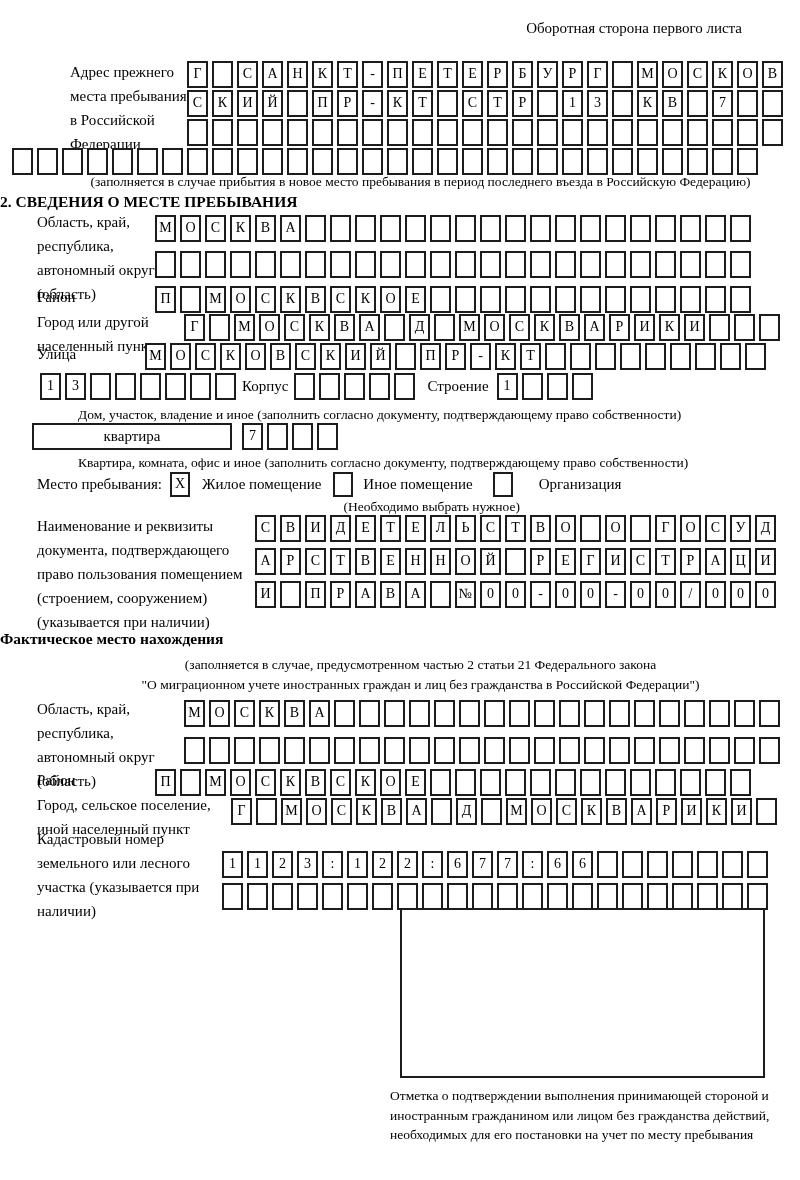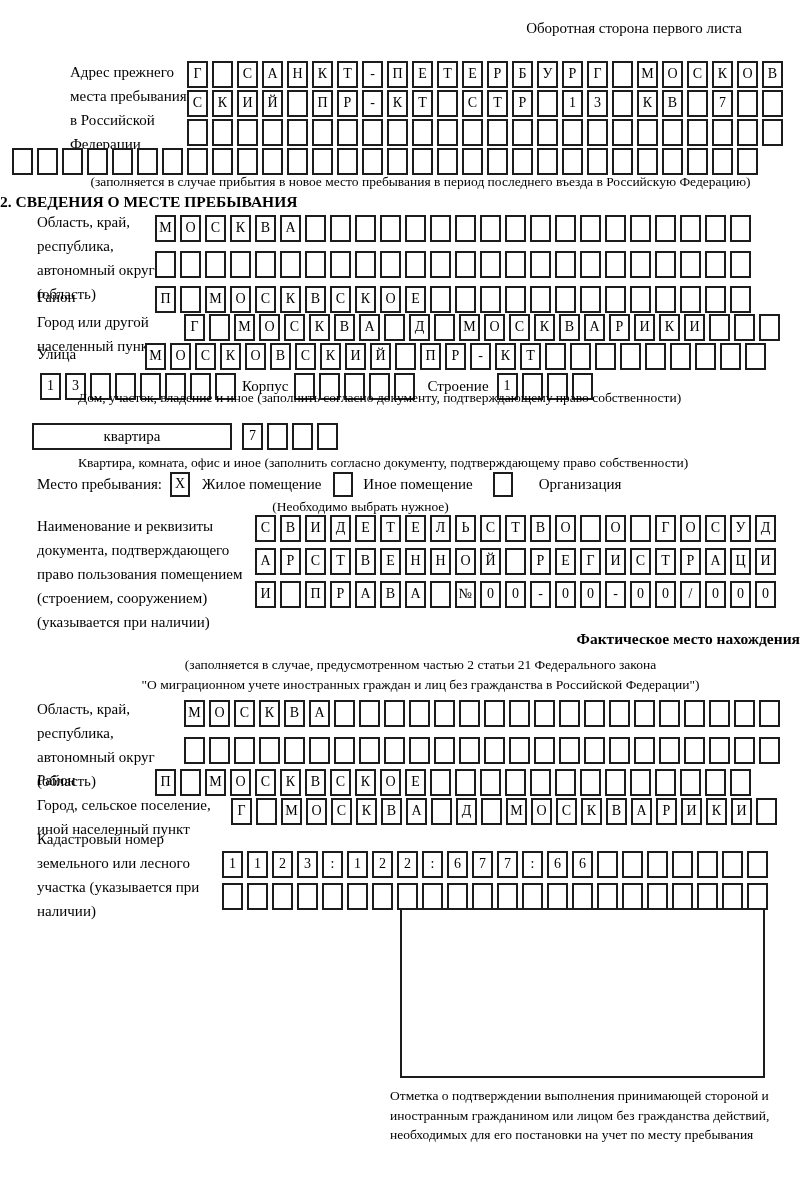--- a/index.html
+++ b/index.html
@@ -43,38 +43,38 @@
   #dist1-row { left:155px; top:286px; }
   #city1-lbl { left:37px; top:310px; width:152px; }
   #city1-row { left:184px; top:314px; }
   #street-lbl { left:37px; top:342px; }
   #street-row { left:145px; top:343px; }
   #house-row { left:32px; top:373px; align-items:center; gap:0; }
   #house-box { width:160px; }
   #house-cells { margin-left:8px; }
   #korpus-lbl { margin-left:6px; margin-right:6px; }
   #stroenie-lbl { margin-left:12px; margin-right:8px; }
-  #house-note { left:37px; top:388px; }
+  #house-note { left:37px; top:405px; }
   #apt-row { left:32px; top:423px; align-items:flex-end; gap:0; }
   #apt-box { width:200px; }
   #apt-cells { margin-left:10px; }
   #apt-note { left:37px; top:453px; }
   #stay-row { left:37px; top:472px; align-items:center; gap:0; }
   #stay-lbl { margin-right:8px; }
   #stay-chk1 { margin-right:12px; }
   #stay-opt1 { margin-right:12px; }
   #stay-chk2 { margin-right:10px; }
   #stay-opt2 { margin-right:20px; }
   #stay-chk3 { margin-right:26px; }
-  #choose-note { left:160px; top:497px; width:360px; text-align:center; }
+  #choose-note { left:160px; top:497px; width:360px; text-align:right; }
   #doc-lbl { left:37px; top:514px; width:215px; }
   #doc-r1 { left:255px; top:515px; }
   #doc-r2 { left:255px; top:548px; }
   #doc-r3 { left:255px; top:581px; }
-  #act-title { top:630px; left:0; width:800px; text-align:right; }
+  #act-title { top:630px; left:0; width:800px; text-align:left; }
   #act-note1 { top:655px; }
   #act-note2 { top:675px; }
   #reg2-lbl { left:37px; top:697px; width:148px; }
   #reg2-r1 { left:184px; top:700px; }
   #reg2-r2 { left:184px; top:737px; }
   #dist2-lbl { left:37px; top:768px; }
   #dist2-row { left:155px; top:769px; }
   #city2-lbl { left:37px; top:793px; width:196px; }
   #city2-row { left:231px; top:798px; }
   #cad-lbl { left:37px; top:827px; width:186px; }

